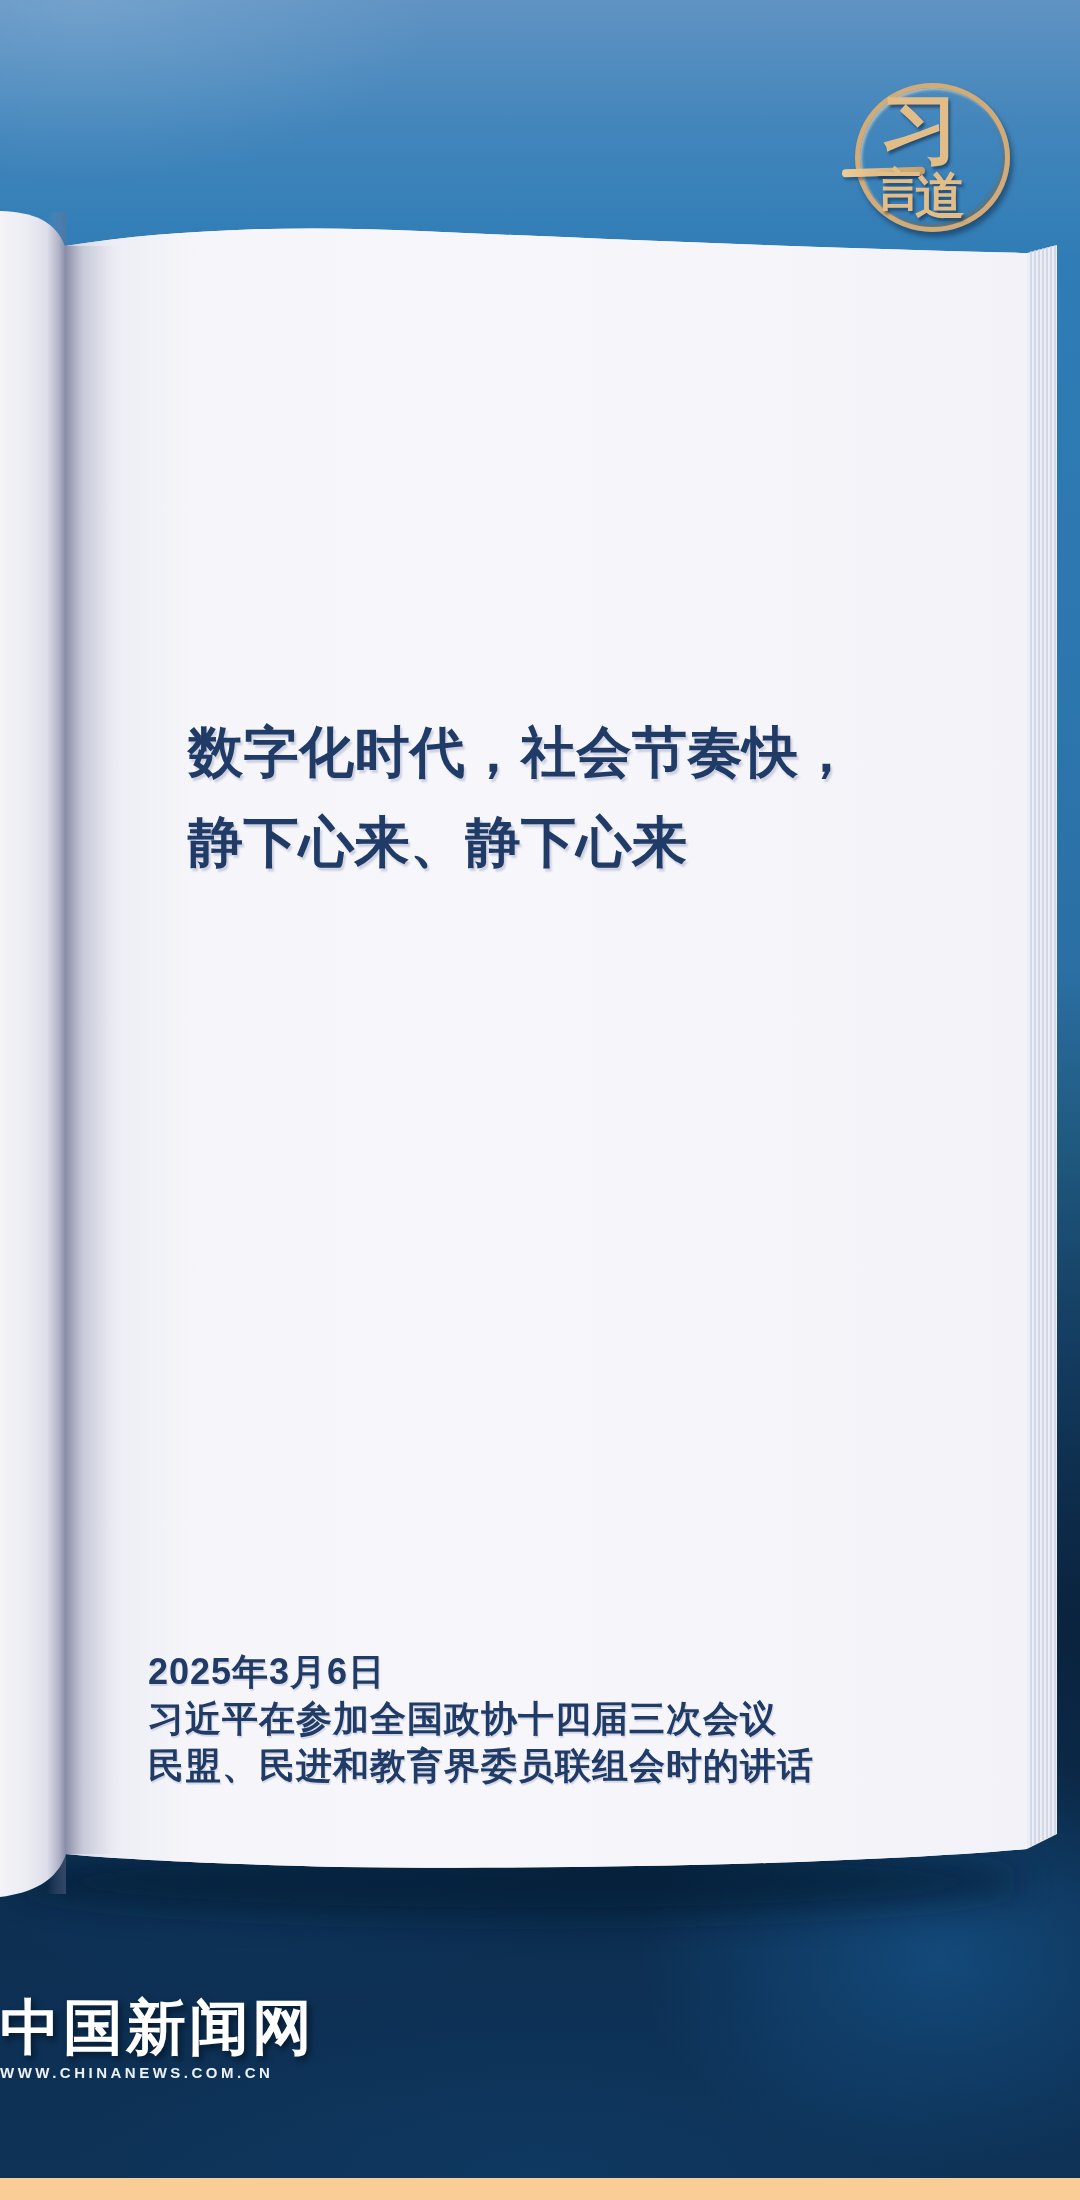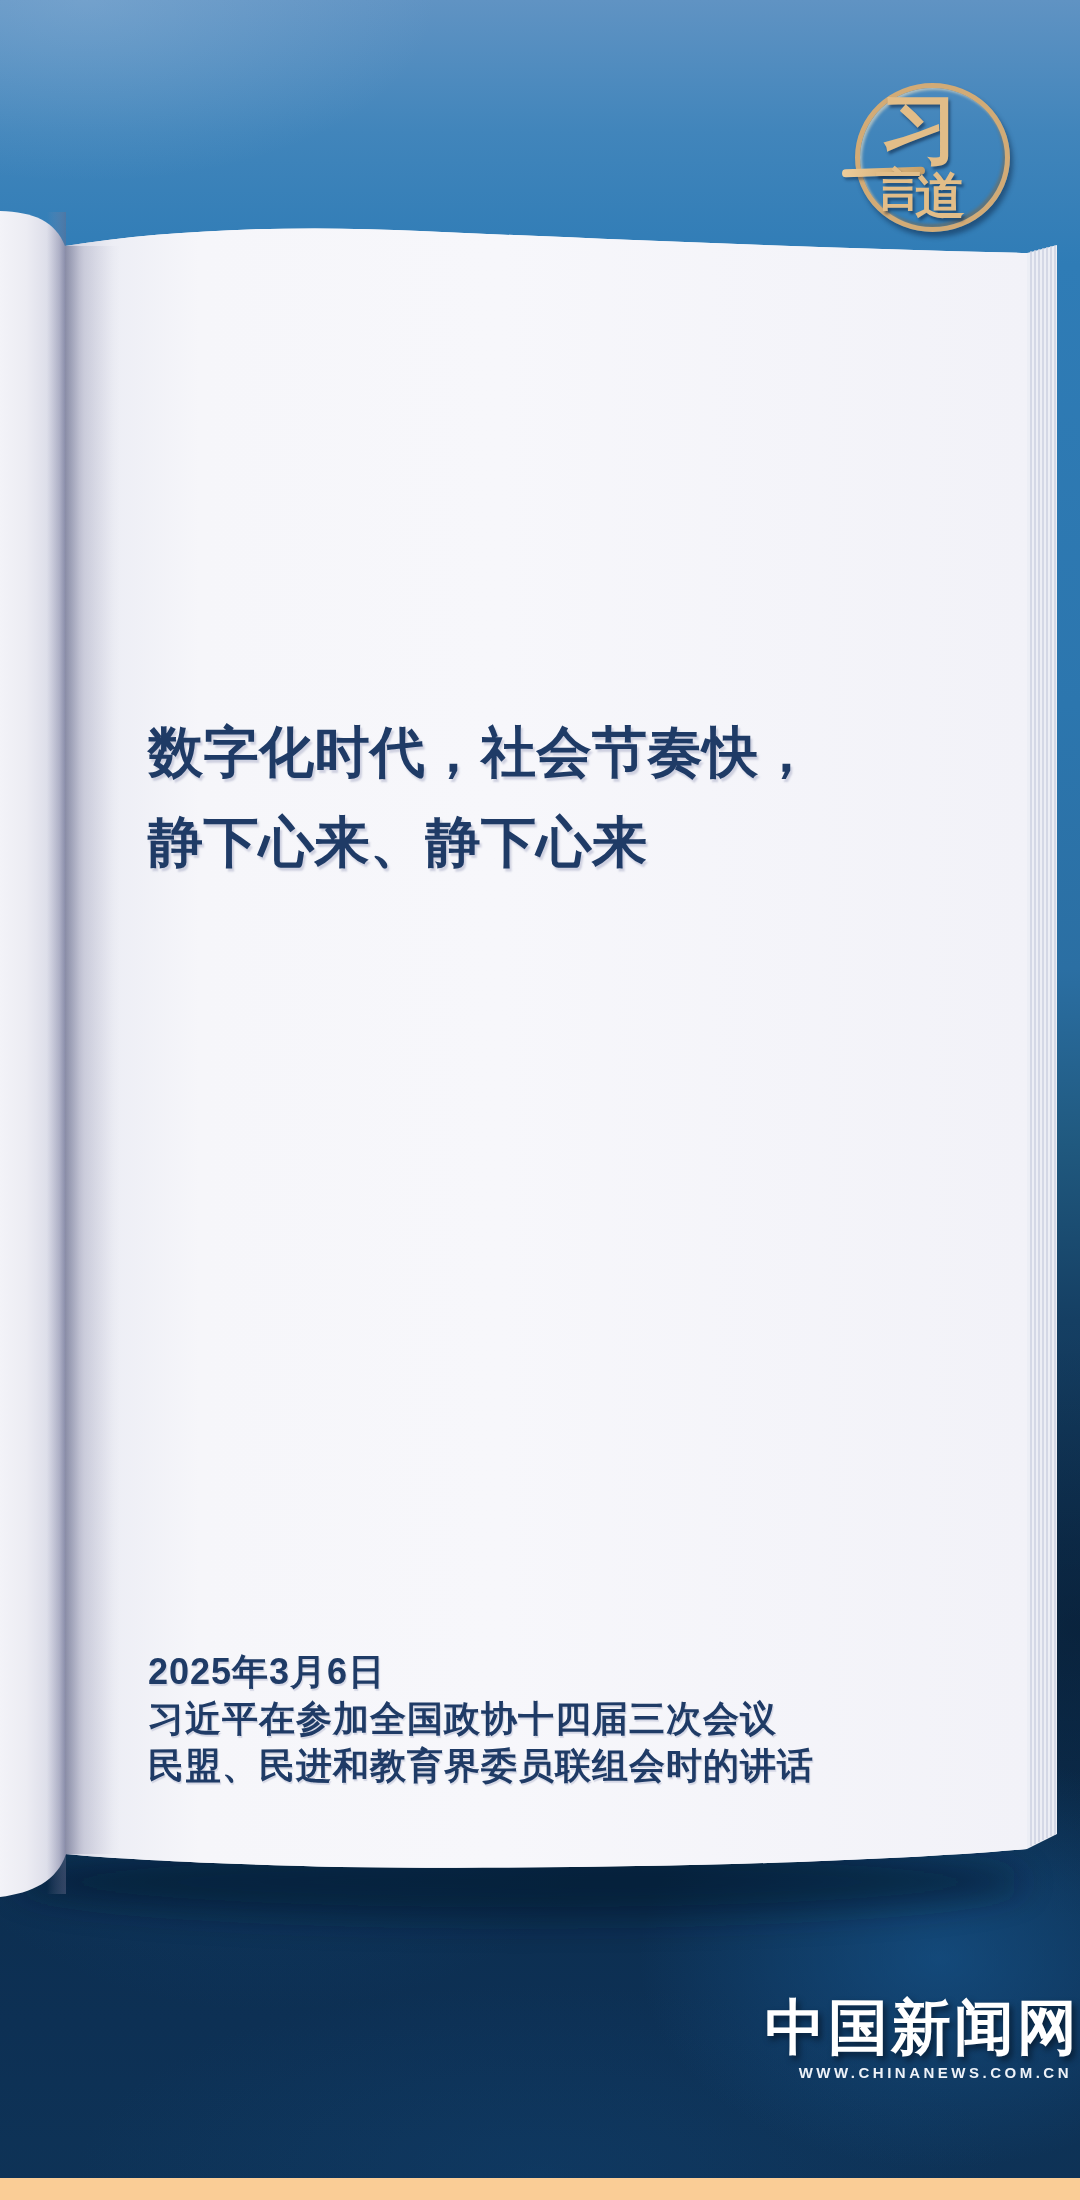--- a/index.html
+++ b/index.html
@@ -58,38 +58,38 @@
   }
 
   
   .quote{
     position:absolute;left:148px;color:#1F3B66;font-weight:900;
     font-size:55px;line-height:90px;letter-spacing:.5px;white-space:nowrap;
     text-shadow:2px 3px 2px rgba(150,155,185,.42);
   }
   .quote-p1{top:707px;}
   .quote-p2{top:1061px;}
-  .quote-line{display:block;}
+  .quote-line{display:block;margin-left:40px;}
 
   .attribution{
     position:absolute;left:148px;top:1636px;color:#1F3B66;
     font-weight:700;font-size:36px;line-height:47px;letter-spacing:1px;
     white-space:nowrap;text-shadow:1px 2px 1px rgba(150,155,185,.35);margin-top:12px;
   }
   .attr-line{display:block;}
 
   
   .footer-logo{
-    position:absolute;left:0;top:1994px;width:1080px;text-align:right;
+    position:absolute;left:0;top:1994px;width:1080px;text-align:left;
     color:#FFFFFF;font-size:60px;font-weight:900;letter-spacing:3px;
     font-family:"DejaVu Serif","Liberation Serif",serif;line-height:66px;
     text-shadow:3px 4px 6px rgba(3,12,24,.6);
   }
   .footer-url{
-    position:absolute;left:0;top:2064px;width:1072px;text-align:right;
+    position:absolute;left:0;top:2064px;width:1072px;text-align:left;
     color:#EDF2F8;font-size:15px;font-weight:700;letter-spacing:3.5px;
     line-height:18px;
   }
   .bottom-strip{
     position:absolute;left:0;top:2178px;width:1080px;height:22px;
     background:#FACD96;
   }
 </style>
 </head>
 <body>

